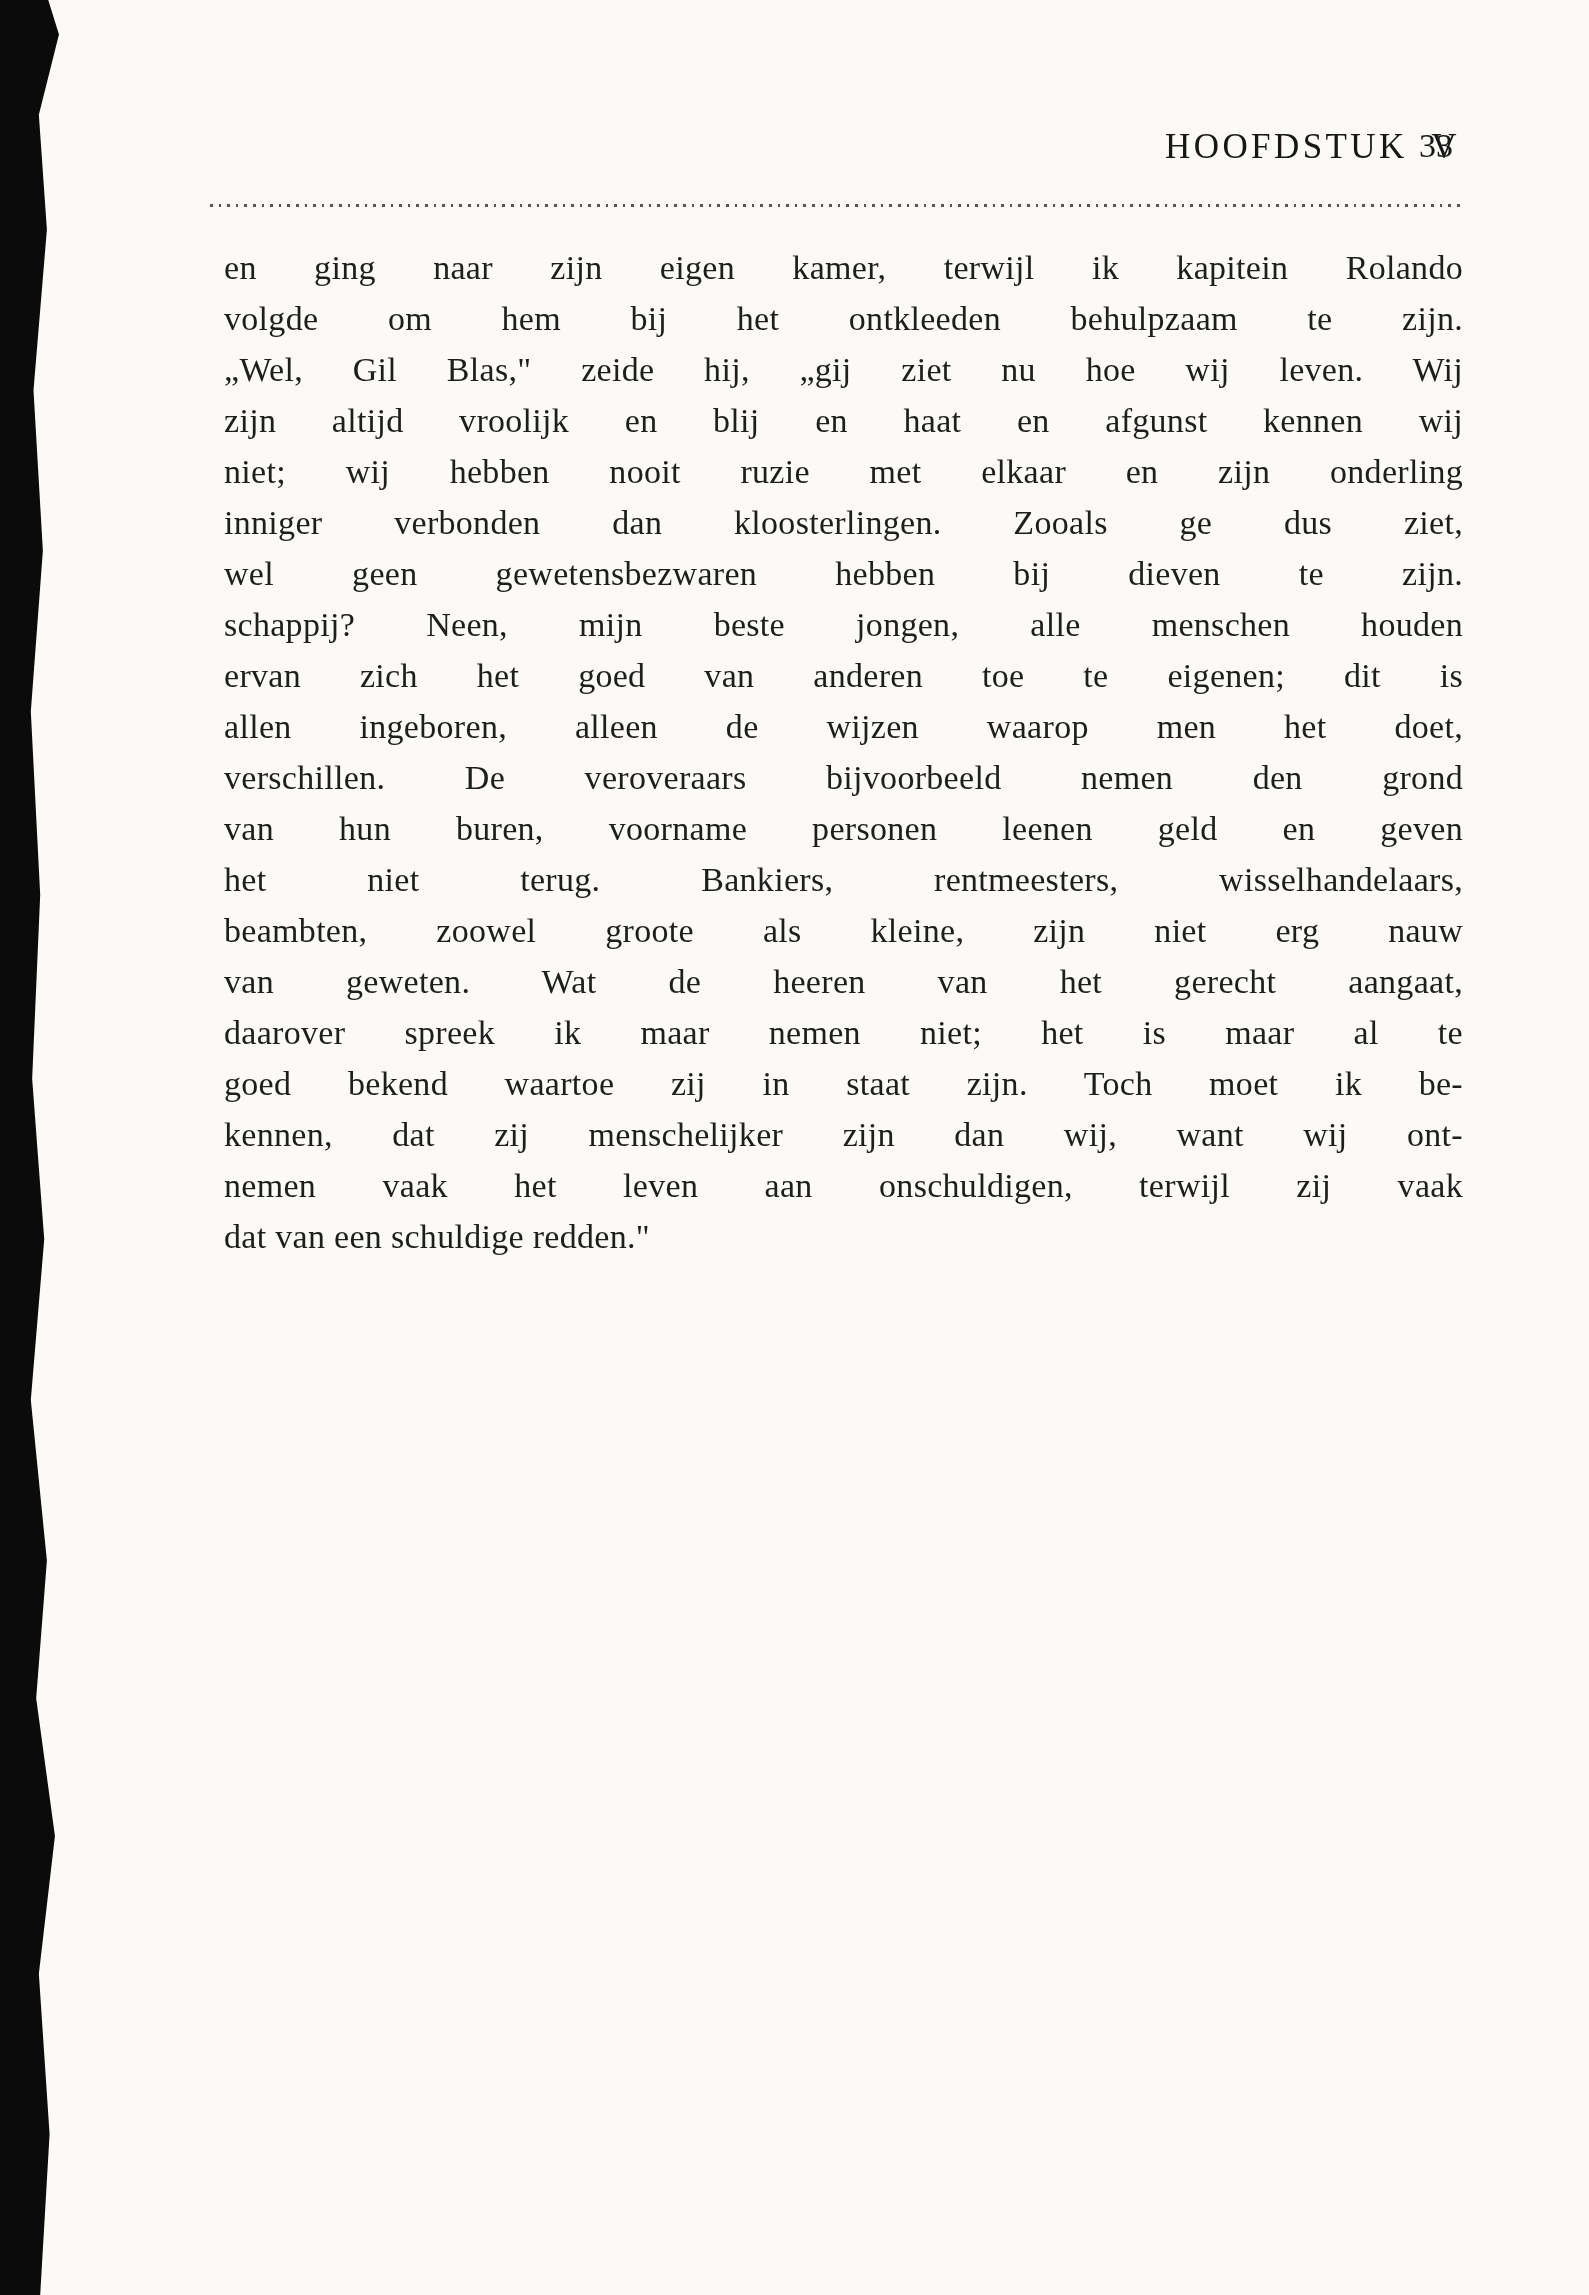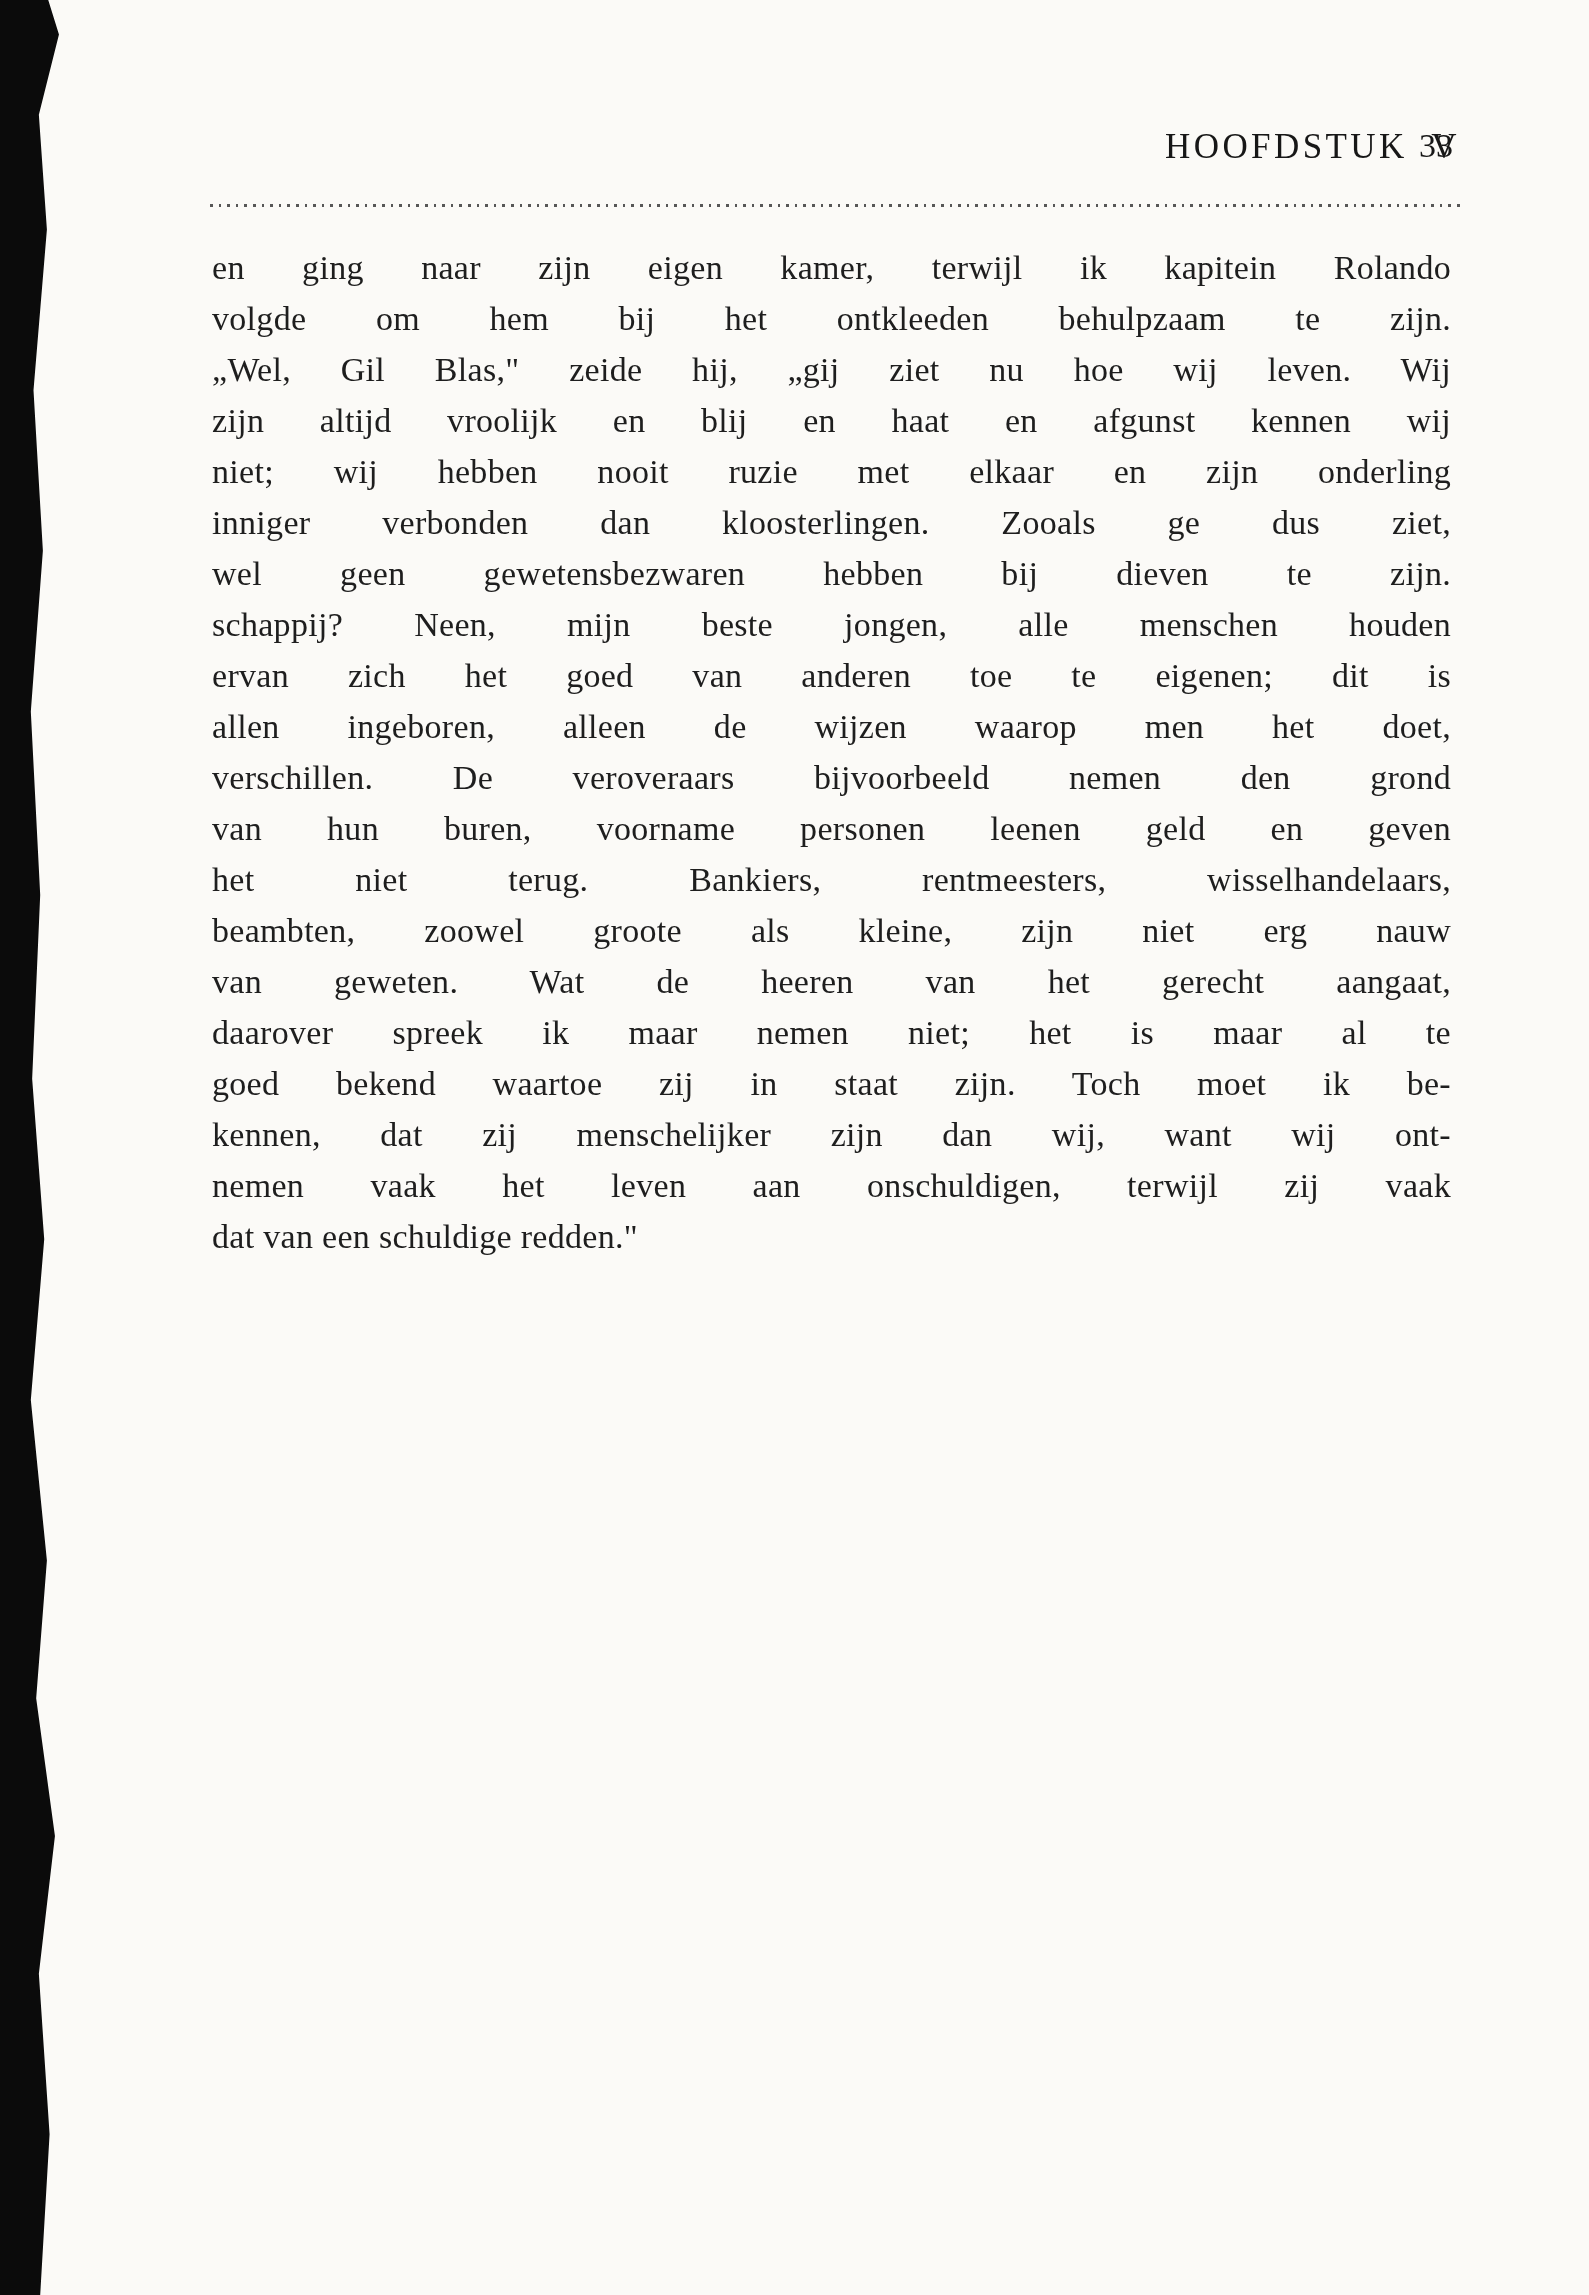--- a/index.html
+++ b/index.html
@@ -64,21 +64,21 @@
     width: 1256px;
     height: 2.6px;
     background-image: repeating-linear-gradient(
       to right, #575757 0px, #575757 2.6px, transparent 2.6px, transparent 8.6px
     );
   }
 
   .body-text {
     position: absolute;
     top: 242px;
-    left: 212px;
+    left: 224px;
     width: 1239px;
     font-size: 34px;
     line-height: 51px;
     letter-spacing: 0.3px;
     color: #1e1e1e;
   }
   .text-line {
     text-align: justify;
     text-align-last: justify;
     white-space: normal;

